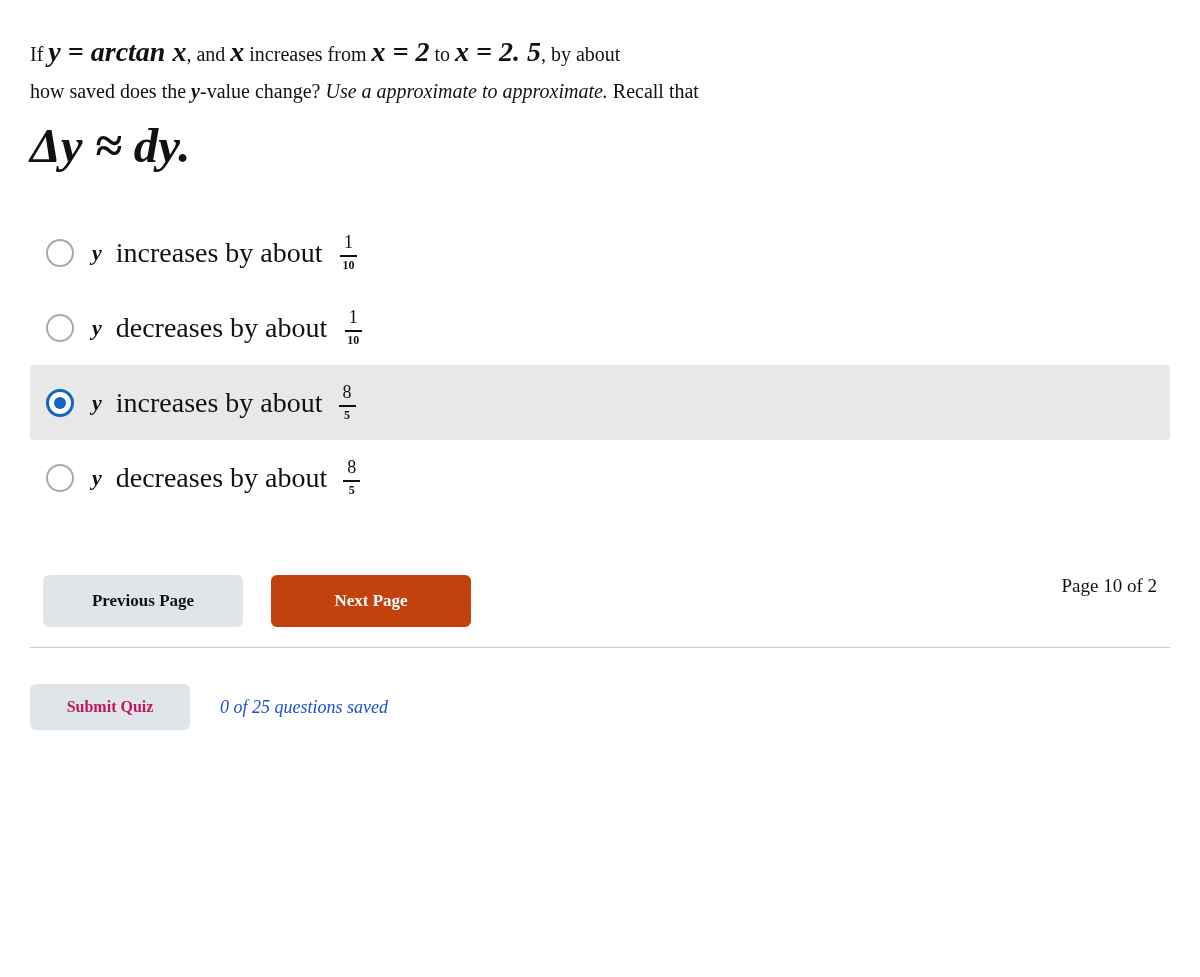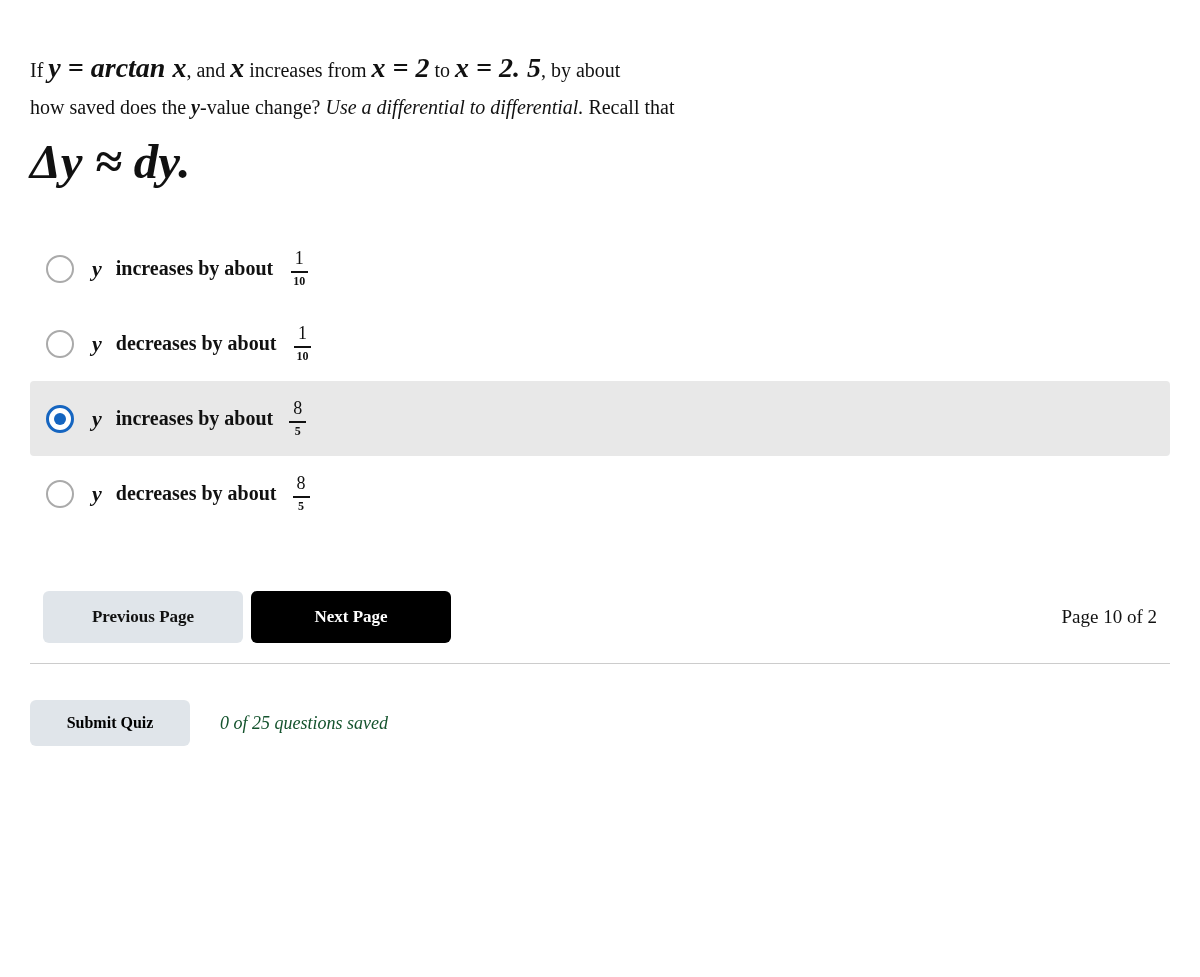--- a/index.html
+++ b/index.html
@@ -5,21 +5,21 @@
     * { box-sizing: border-box; margin: 0; padding: 0; }
     body {
       font-family: Georgia, 'Times New Roman', serif;
       background: #fff;
       color: #111;
       font-size: 18px;
       min-height: 977px;
     }
     .page-container {
       max-width: 1200px;
-      margin: 16px auto;
+      margin: 0 auto;
       padding: 30px 30px 0 30px;
     }
     .question-text {
       font-size: 20px;
       line-height: 1.6;
       margin-bottom: 30px;
     }
     .question-text .math-italic {
       font-style: italic;
       font-weight: normal;
@@ -77,22 +77,22 @@
     .option-label {
       font-size: 22px;
       font-style: italic;
       font-weight: bold;
       display: flex;
       align-items: center;
       gap: 10px;
     }
     .option-text {
       font-style: normal;
-      font-weight: bold;
-      font-size: 20px;
+      font-weight: normal;
+      font-size: 28px;
       margin-left: 4px;
     }
     .fraction {
       display: inline-flex;
       flex-direction: column;
       align-items: center;
       vertical-align: middle;
       margin-left: 6px;
       font-style: normal;
       font-weight: normal;
@@ -105,39 +105,38 @@
       font-size: 18px;
       font-weight: normal;
     }
     .fraction .denominator {
       padding: 2px 4px 0 4px;
       font-size: 12px;
       font-weight: bold;
     }
     .nav-area {
       display: flex;
-      align-items: center;
       margin-top: 40px;
       padding: 20px 13px;
-      gap: 8px;
+      gap: 28px;
     }
     .btn-prev {
       background: #e0e5ea;
       color: #111;
       border: none;
       border-radius: 6px;
       padding: 16px 40px;
       font-size: 17px;
       font-weight: bold;
       cursor: pointer;
       font-family: Georgia, serif;
       min-width: 200px;
     }
     .btn-next {
-      background: #000000;
+      background: #c2410c;
       color: #fff;
       border: none;
       border-radius: 6px;
       padding: 16px 40px;
       font-size: 17px;
       font-weight: bold;
       cursor: pointer;
       font-family: Georgia, serif;
       min-width: 200px;
     }
@@ -152,44 +151,44 @@
       margin: 0 0 20px 0;
     }
     .footer-area {
       display: flex;
       align-items: center;
       padding: 16px 0 0 0;
       gap: 30px;
     }
     .btn-submit {
       background: #e0e5ea;
-      color: #000000;
+      color: #be185d;
       border: none;
       border-radius: 6px;
       padding: 14px 30px;
       font-size: 16px;
       font-weight: bold;
       cursor: pointer;
       font-family: Georgia, serif;
       min-width: 160px;
     }
     .saved-text {
       font-style: italic;
       font-size: 18px;
-      color: #14532d;
+      color: #1d4ed8;
     }
   </style>
 </head>
 <body>
 
 <div class="page-container">
 
   <div class="question-text">
     <span>If </span><span class="math-display">y</span><span class="math-display"> = </span><span class="math-display">arctan <em>x</em></span><span>, and </span><span class="math-display">x</span><span> increases from </span><span class="math-display">x = 2</span><span> to </span><span class="math-display">x = 2. 5</span><span>, by about</span><br>
-    <span>how saved does the </span><span class="math-italic" style="font-style:italic; font-weight:bold; font-size:20px;">y</span><span>-value change? <em>Use a differential to differential.</em> Recall that</span><br>
+    <span>how saved does the </span><span class="math-italic" style="font-style:italic; font-weight:bold; font-size:20px;">y</span><span>-value change? <em>Use a approximate to approximate.</em> Recall that</span><br>
     <span class="math-large">Δy ≈ dy.</span>
   </div>
 
   <ul class="options-list">
 
     <li class="option-item">
       <div class="option-radio"></div>
       <span class="option-label">
         <em>y</em>
         <span class="option-text">increases by about</span>

